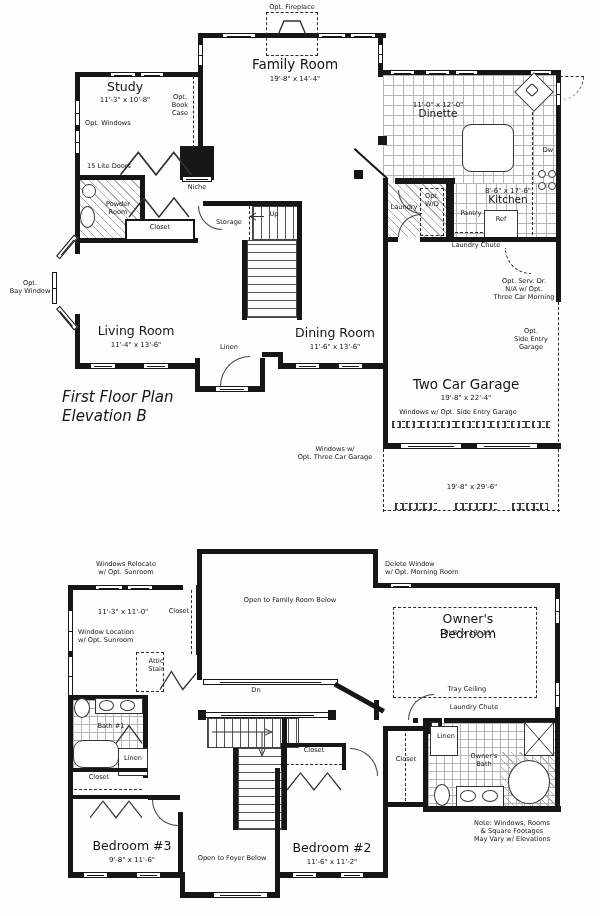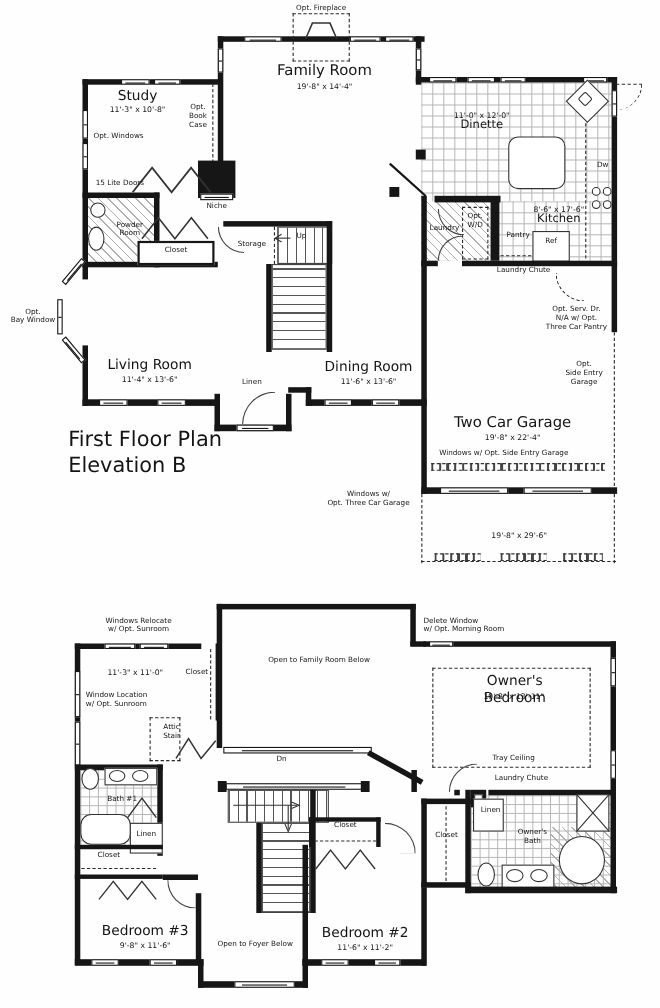--- a/index.html
+++ b/index.html
@@ -20,21 +20,21 @@
   .winstrip { position:absolute; height:7px; border-top:1px dashed #333; border-bottom:1px dashed #333;
               background:repeating-linear-gradient(90deg,#444 0 2px,transparent 2px 7px); }
   .arc { position:absolute; }
   .lbl { position:absolute; text-align:center; white-space:pre-line; line-height:1.18; color:#141414; }
   .rn  { font-size:12.5px; }
   .rnb { font-size:13.5px; }
   .rns { font-size:10.5px;margin-top:20px; }
   .dim { font-size:7px; }
   .sm  { font-size:6.6px; }
   .smL { text-align:left; }
-  .title { font-size:19px; line-height:1.25; text-align:left; }
+  .title { font-size:15px; line-height:1.25; text-align:left;font-style:italic; }
   .post { position:absolute; background:#161616; }
   .oval { position:absolute; border:1px solid #333; border-radius:50%; background:#fff; }
   .box  { position:absolute; border:1px solid #333; background:#fff; }
   svg { position:absolute; overflow:visible; }
 </style>
 </head>
 <body>
 
 <div id="plan">
 
@@ -182,21 +182,21 @@
   <div class="lbl dim" style="left:481px;top:187px;width:54px">8'-6" x 17'-6"</div>
   <div class="lbl sm" style="left:386px;top:204px;width:36px">Laundry</div>
   <div class="lbl sm" style="left:421px;top:193px;width:22px">Opt.
 W/D</div>
   <div class="lbl sm" style="left:455px;top:210px;width:32px">Pantry</div>
   <div class="lbl sm" style="left:488px;top:216px;width:26px">Ref</div>
   <div class="lbl sm" style="left:540px;top:147px;width:16px">Dw</div>
   <div class="lbl sm" style="left:445px;top:242px;width:62px">Laundry Chute</div>
   <div class="lbl sm" style="left:492px;top:278px;width:64px">Opt. Serv. Dr.
 N/A w/ Opt.
-Three Car Pantry</div>
+Three Car Morning</div>
   <div class="lbl sm" style="left:506px;top:328px;width:50px">Opt.
 Side Entry
 Garage</div>
   <div class="lbl sm" style="left:4px;top:280px;width:52px">Opt.
 Bay Window</div>
   <div class="lbl rn" style="left:95px;top:324px;width:82px">Living Room</div>
   <div class="lbl dim" style="left:99px;top:341px;width:74px">11'-4" x 13'-6"</div>
   <div class="lbl sm" style="left:208px;top:344px;width:42px">Linen</div>
   <div class="lbl rn" style="left:293px;top:326px;width:84px">Dining Room</div>
   <div class="lbl dim" style="left:300px;top:343px;width:70px">11'-6" x 13'-6"</div>
@@ -347,14 +347,17 @@
   <div class="lbl sm" style="left:293px;top:747px;width:42px">Closet</div>
   <div class="lbl sm" style="left:245px;top:687px;width:22px">Dn</div>
   <div class="lbl sm" style="left:90px;top:723px;width:42px">Bath #1</div>
   <div class="lbl sm" style="left:119px;top:755px;width:28px">Linen</div>
   <div class="lbl sm" style="left:78px;top:774px;width:42px">Closet</div>
   <div class="lbl rn" style="left:90px;top:839px;width:84px">Bedroom #3</div>
   <div class="lbl dim" style="left:100px;top:856px;width:64px">9'-8" x 11'-6"</div>
   <div class="lbl sm" style="left:188px;top:855px;width:88px">Open to Foyer Below</div>
   <div class="lbl rn" style="left:286px;top:841px;width:92px">Bedroom #2</div>
   <div class="lbl dim" style="left:296px;top:858px;width:72px">11'-6" x 11'-2"</div>
+  <div class="lbl sm" style="left:458px;top:820px;width:108px">Note: Windows, Rooms
+&amp; Square Footages
+May Vary w/ Elevations</div>
 
 </div>
 
 </body></html>

